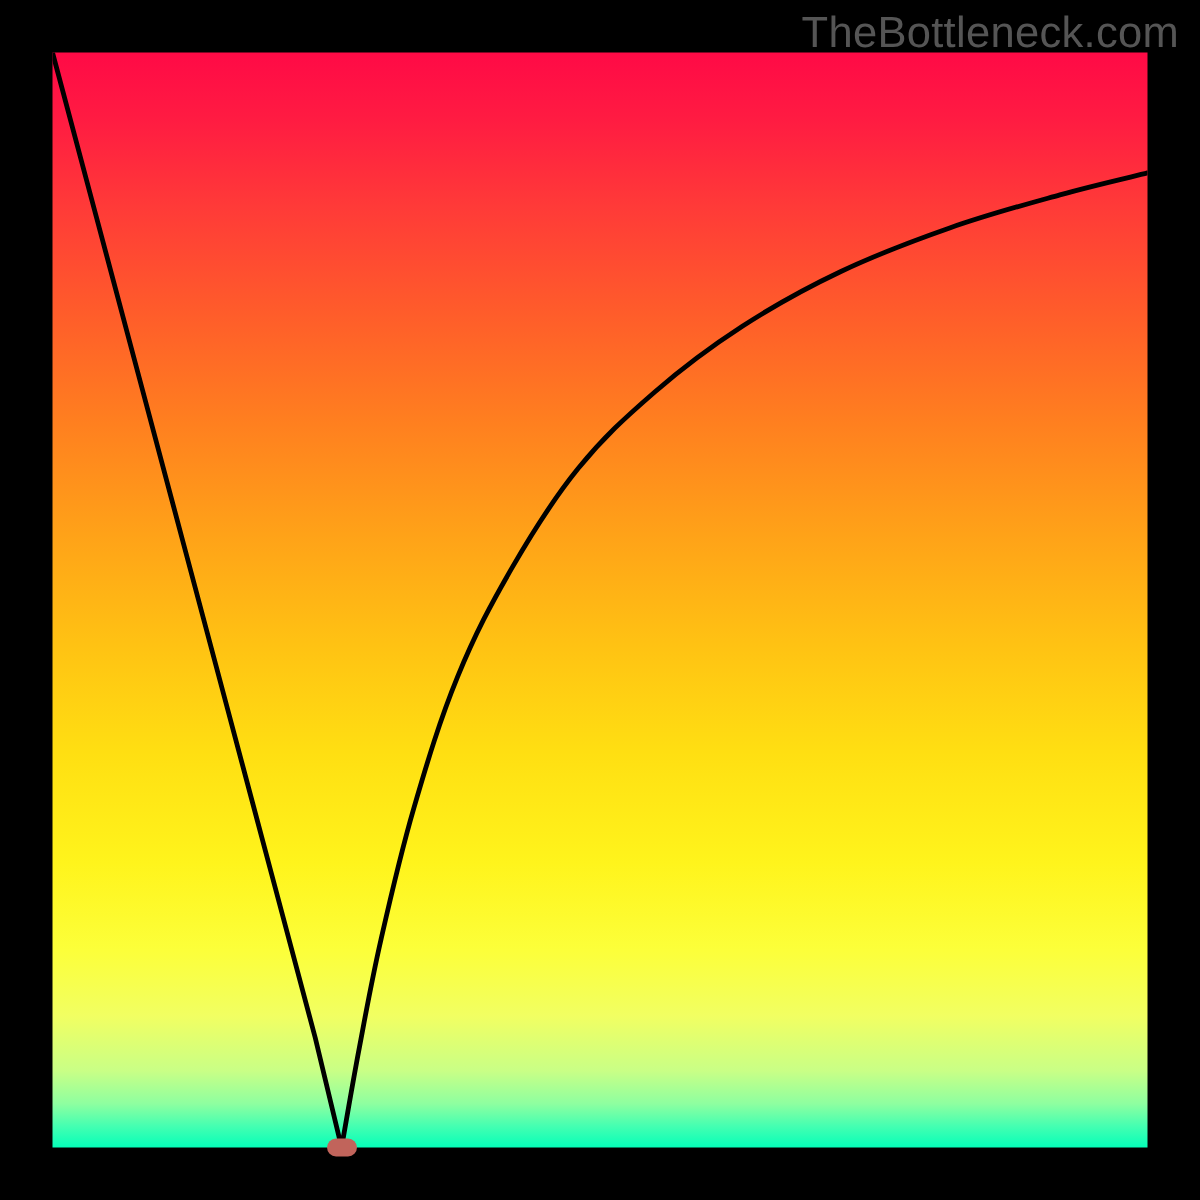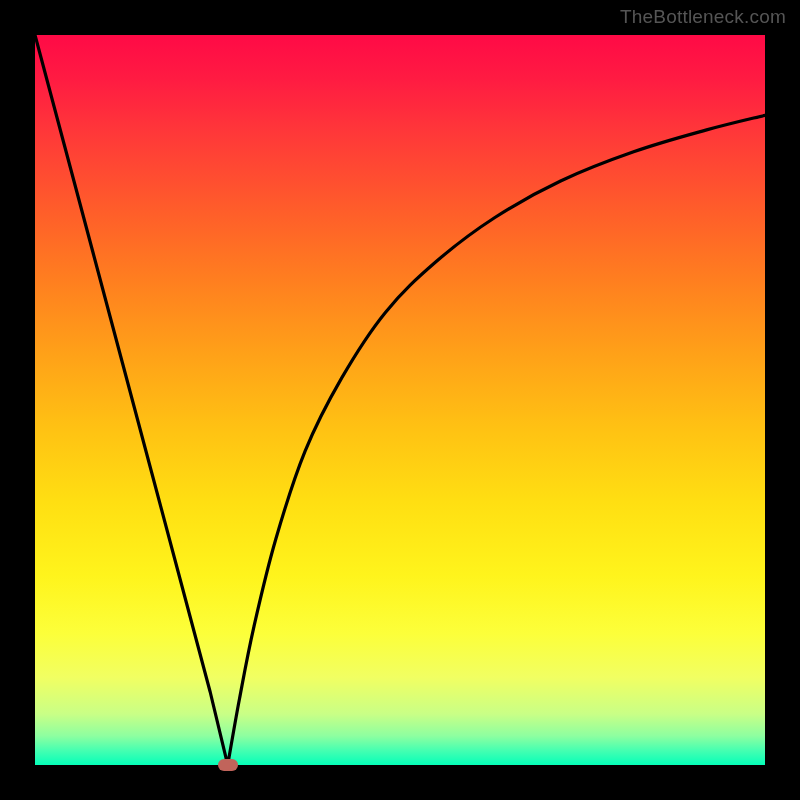--- a/index.html
+++ b/index.html
@@ -43,21 +43,21 @@
       #8effa0 96%,
       #46ffb1 98%,
       #05ffb9 100%
     );
   }
   .watermark {
     position: absolute;
     top: 6px;
     right: 14px;
     color: #555;
-    font-size: 19px;
+    font-size: 29px;
     font-weight: 500;
     letter-spacing: 0.2px;
     user-select: none;
   }
   svg.curve {
     position: absolute;
     inset: 0;
   }
   .marker {
     position: absolute;

